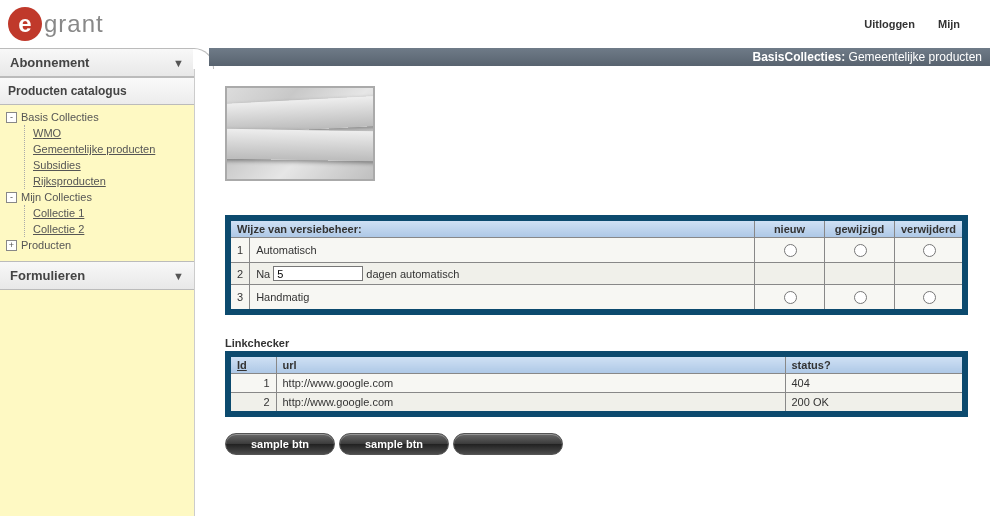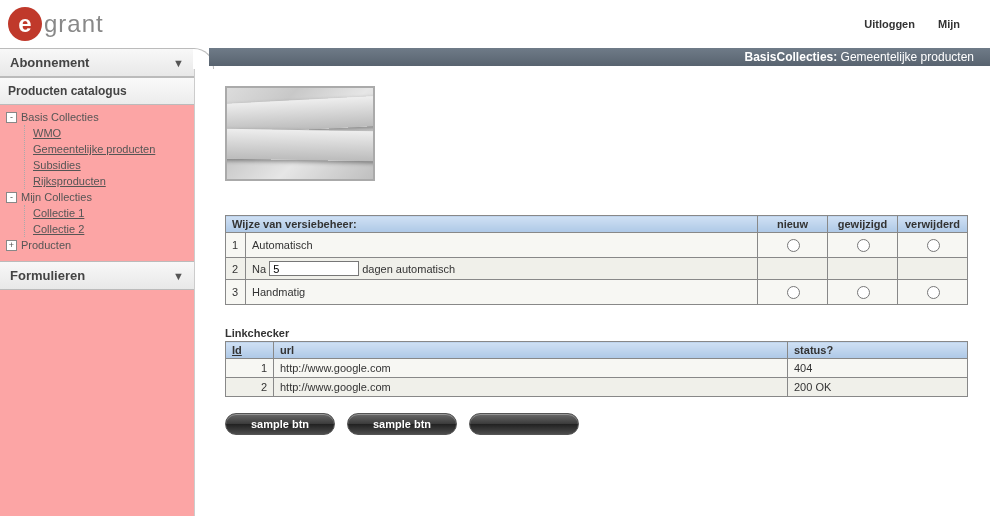--- a/index.html
+++ b/index.html
@@ -32,21 +32,21 @@
     display: flex; align-items: center; justify-content: center;
     margin-right: 2px;
   }
   .logo-text { font-size: 24px; color: #888; letter-spacing: 1px; }
   .topnav { padding-right: 30px; }
   .topnav span { font-weight: bold; color: #333; margin-left: 20px; cursor: pointer; }
   
   .main-wrap { display: flex; position: absolute; top: 48px; left:0; right:0; bottom:0; }
   .sidebar {
     width: 195px;
-    background: #fca5a5;
+    background: #fef9c3;
     border-right: 1px solid #ccc;
     border-top: 1px solid #bbb;
     position: relative;
   }
   .sidebar::after{
     
     content:"";
     position:absolute;
     top:-1px; right:-20px;
     width:20px; height:20px;
@@ -97,21 +97,21 @@
     cursor:pointer;
   }
   
   .content { flex:1; position:relative; }
   .titlebar {
     background: linear-gradient(#6f7b88,#58636f);
     color:#fff;
     height:18px;
     line-height:18px;
     text-align:right;
-    padding-right:16px;
+    padding-right:8px;
     font-size:12px;
     margin-left:14px;
   }
   .titlebar b { color:#fff; }
   .content-inner { padding: 20px 22px 0 30px; }
   .intro-row { display:flex; gap:26px; }
   .thumb {
     width:150px; height:95px;
     background:#ddd;
     border:2px solid #aaa;
@@ -123,21 +123,21 @@
     content:"";position:absolute;left:-10%;right:-10%;height:30px;
     background:linear-gradient(#eee,#bbb);
     box-shadow:0 2px 4px rgba(0,0,0,.4);
   }
   .thumb::before{ top:12px; transform:rotate(-3deg);}
   .thumb::after{ top:42px; transform:rotate(1deg);}
   .intro-text { flex:1; line-height:1.4; color:#333; padding-top:2px;}
   
   .panel { margin-top: 34px; }
   .grid {
-    width:100%; border:1px solid #0c4a6e; border-collapse:collapse;
+    width:100%; border:6px solid #0c4a6e; border-collapse:collapse;
   }
   .grid th {
     background: linear-gradient(#cfe0f4,#aec8e6);
     border:1px solid #888; padding:2px 6px;
     font-weight:bold; color:#333; text-align:left;
   }
   .grid td {
     border:1px solid #888; padding:3px 6px;
     background:#f7f7f3; color:#333;
   }
@@ -149,21 +149,21 @@
   .inline-input {
     width:90px; border:1px solid #777; font-size:11px; height:15px;
     padding:0 3px; background:#fff;
   }
   
   .section-label { font-weight:bold; margin-top:22px; margin-bottom:2px; }
   .grid2 th.c-id{ width:48px; padding-left:6px;text-decoration:underline;}
   .grid2 td.c-id{ text-align:right; width:48px;}
   .grid2 th.c-status{ width:180px;}
   
-  .btn-row { display:flex; gap:12px; margin-top:16px; }
+  .btn-row { display:flex; gap:4px; margin-top:16px; }
   .pill-btn {
     min-width:110px; height:22px;
     border-radius:11px;
     border:1px solid #555;
     background:linear-gradient(#6a6a6a,#3c3c3c 48%,#222 52%,#4c4c4c);
     color:#fff; font-weight:bold; font-size:11px;
     padding:0 18px;
     box-shadow:inset 0 1px 0 rgba(255,255,255,.3);
     cursor:pointer; text-align:center;
   }

